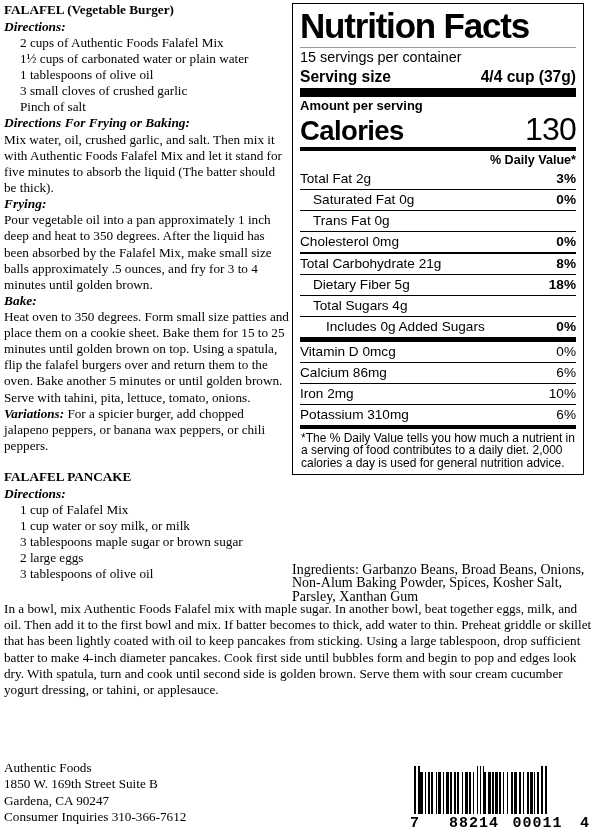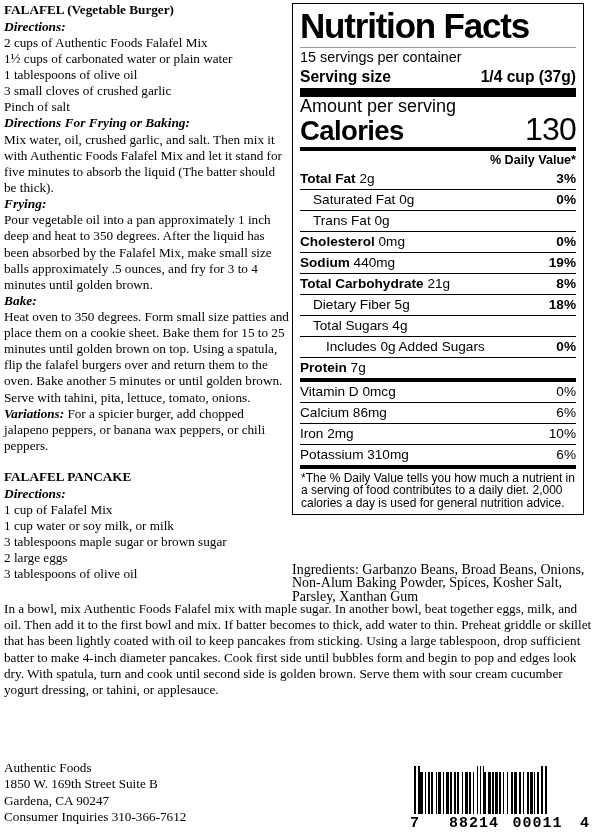--- a/index.html
+++ b/index.html
@@ -18,20 +18,21 @@
   #recipe-col {
     position: absolute;
     left: 4px;
     top: 2px;
     width: 286px;
   }
   .r-line {
     font-size: 13.2px;
     line-height: 16.1px;
     white-space: nowrap;
+    margin-left: 16px;
   }
   .r-title { font-weight: bold; font-size: 13.2px; line-height: 16.6px; }
   .r-sub   { font-weight: bold; font-style: italic; font-size: 13.4px; line-height: 16.3px; }
   .r-para  {
     font-size: 13.2px;
     line-height: 16.1px;
     text-align: left;
   }
   .r-gap { height: 15px; }
   .inl-var { font-weight: bold; font-style: italic; }
@@ -67,22 +68,22 @@
   .nf-ss-row {
     display: flex;
     justify-content: space-between;
     align-items: center;
     font-size: 15.6px;
     font-weight: bold;
     line-height: 19px;
     padding-bottom: 2px;
   }
   .nf-amount {
-    font-size: 18px;
-    font-weight: normal;
+    font-size: 13px;
+    font-weight: bold;
     line-height: 16px;
     padding-top: 1px;
   }
   .nf-cal-row {
     display: flex;
     justify-content: space-between;
     align-items: baseline;
     line-height: 31px;
     padding-bottom: 1px;
   }
@@ -97,21 +98,21 @@
   }
 
   .nf-row {
     display: flex;
     justify-content: space-between;
     align-items: baseline;
     font-size: 13.6px;
     line-height: 17px;
     padding: 1.5px 0 1.5px 0;
   }
-  .nf-row .lbl b { font-weight: bold; margin-top: 45px; }
+  .nf-row .lbl b { font-weight: normal; margin-top: 45px; }
   .nf-row .pct { font-weight: bold; }
   .ind-1 { padding-left: 13px; align-items: flex-end; }
   .ind-2 { padding-left: 26px; }
   .nf-row.vit { }
   .nf-row.vit .pct { font-weight: normal; }
 
   .nf-foot {
     font-size: 12px;
     line-height: 12.6px;
     padding: 3px 0 2px 1px;
@@ -213,21 +214,21 @@
   <div class="r-line">2 large eggs</div>
   <div class="r-line">3 tablespoons of olive oil</div>
 </div>
 
 <div id="nfp">
   <div class="nf-title">Nutrition Facts</div>
   <div class="rule-hair"></div>
   <div class="nf-servings">15 servings per container</div>
   <div class="nf-ss-row">
     <span>Serving size</span>
-    <span>1/4 cup (37g)</span>
+    <span>4/4 cup (37g)</span>
   </div>
   <div class="rule-thick"></div>
   <div class="nf-amount">Amount per serving</div>
   <div class="nf-cal-row">
     <span class="nf-cal-label">Calories</span>
     <span class="nf-cal-val">130</span>
   </div>
   <div class="rule-med"></div>
   <div class="nf-dv-row">% Daily Value*</div>
 
@@ -245,24 +246,20 @@
       <div class="nf-row ind-1">
         <span class="lbl">Trans Fat 0g</span>
         <span class="pct"></span>
       </div>
       <div class="rule-thin"></div>
       <div class="nf-row">
         <span class="lbl"><b>Cholesterol</b> 0mg</span>
         <span class="pct">0%</span>
       </div>
       <div class="rule-thin"></div>
-      <div class="nf-row">
-        <span class="lbl"><b>Sodium</b> 440mg</span>
-        <span class="pct">19%</span>
-      </div>
       <div class="rule-thin"></div>
       <div class="nf-row">
         <span class="lbl"><b>Total Carbohydrate</b> 21g</span>
         <span class="pct">8%</span>
       </div>
       <div class="rule-thin"></div>
       <div class="nf-row ind-1">
         <span class="lbl">Dietary Fiber 5g</span>
         <span class="pct">18%</span>
       </div>
@@ -270,24 +267,20 @@
       <div class="nf-row ind-1">
         <span class="lbl">Total Sugars 4g</span>
         <span class="pct"></span>
       </div>
       <div class="rule-thin"></div>
       <div class="nf-row ind-2">
         <span class="lbl">Includes 0g Added Sugars</span>
         <span class="pct">0%</span>
       </div>
       <div class="rule-thin"></div>
-      <div class="nf-row">
-        <span class="lbl"><b>Protein</b> 7g</span>
-        <span class="pct"></span>
-      </div>
     </div>
 
   <div class="rule-med"></div>
   <div id="nf-vits">
       <div class="nf-row vit">
         <span class="lbl">Vitamin D 0mcg</span>
         <span class="pct">0%</span>
       </div>
       <div class="rule-thin"></div>
       <div class="nf-row vit">

